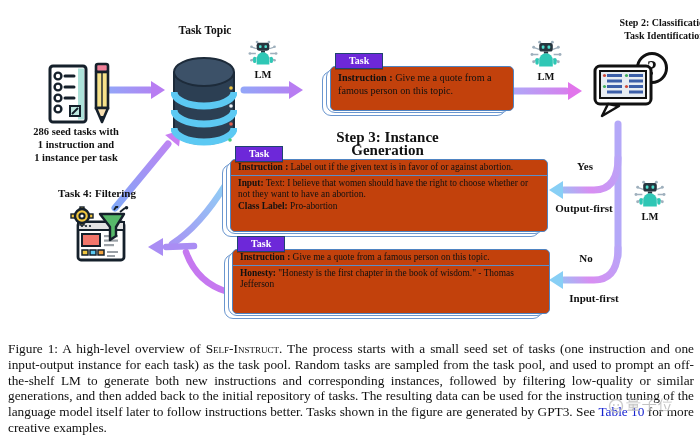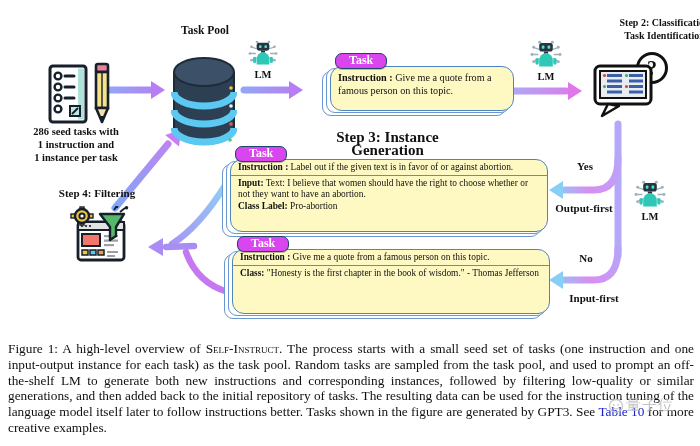--- a/index.html
+++ b/index.html
@@ -6,27 +6,27 @@
   #fig{position:relative;width:700px;height:446px;background:#fff;overflow:hidden;
        font-family:"Liberation Serif", serif;color:#111;}
   .abs{position:absolute;}
   .lbl{position:absolute;font-weight:bold;text-align:center;font-size:11px;line-height:13px;white-space:pre-line;}
   .seedlbl{font-size:10.5px;line-height:13px;}
   
   .card{position:absolute;}
   .stack{position:absolute;top:13px;left:0;right:0;bottom:0;border:1.5px solid #6a96cf;border-radius:9px;background:#fff;}
   .s1{transform:translate(-4px,2px);}
   .s2{transform:translate(-8px,5px);}
-  .card-body{position:absolute;top:13px;left:0;right:0;bottom:0;border:1.5px solid #4f84c2;border-radius:12px;background:#fef9c3;display:flex;flex-direction:column;overflow:hidden;}
+  .card-body{position:absolute;top:13px;left:0;right:0;bottom:0;border:1.5px solid #4f84c2;border-radius:5px;background:#c2410c;display:flex;flex-direction:column;overflow:hidden;}
   .sec{padding:2px 7px 1px 7px;font-size:9.4px;line-height:11.6px;}
   .sec + .sec{border-top:1.2px solid #5b8fc9;}
   .card1 .sec{font-size:10.2px;line-height:13px;padding-top:4px;}
-  .tab{position:absolute;top:0;left:5px;z-index:3;background:#d946ef;border:1px solid #1f4470;
-       border-radius:7px;padding:0 13px;height:14px;line-height:13px;color:#fff;
-       font-weight:bold;font-size:12px;box-shadow:0 1px 0 rgba(0,0,0,.25);}
+  .tab{position:absolute;top:0;left:5px;z-index:3;background:#6d28d9;border:1px solid #1f4470;
+       border-radius:0;padding:0 13px;height:14px;line-height:13px;color:#fff;
+       font-weight:bold;font-size:10px;box-shadow:0 1px 0 rgba(0,0,0,.25);}
   .robot{position:absolute;}
   .caption{position:absolute;left:8px;top:328px;width:686px;font-size:13.3px;line-height:15.7px;
            text-align:justify;color:#101010;}
   .sc{font-variant:small-caps;}
   .tlink{color:#1622cf;}
   .watermark{position:absolute;left:608px;top:396px;display:flex;align-items:center;gap:2px;
              color:#bdbdbd;opacity:.9;font-size:15px;letter-spacing:1px;font-family:"DejaVu Sans",sans-serif;}
 </style>
 </head>
 <body>
@@ -137,21 +137,21 @@
     <rect x="52" y="2" width="12" height="8" rx="2" fill="#ef7f98" stroke="#15202b" stroke-width="2.6"></rect>
     <rect x="52" y="10" width="12" height="36" fill="#f6e289" stroke="#15202b" stroke-width="2.6"></rect>
     <path d="M58,10 L58,46" stroke="#15202b" stroke-width="1.4"></path>
     <polygon points="52,46 64,46 58,60" fill="#f7dfb0" stroke="#15202b" stroke-width="2.6" stroke-linejoin="round"></polygon>
     <polygon points="55.5,54 60.5,54 58,60" fill="#15202b"></polygon>
   </svg>
   <div class="lbl seedlbl" style="left:15px;top:125px;width:122px;">286 seed tasks with
 1 instruction and
 1 instance per task</div>
 
-  <div class="lbl" style="left:165px;top:24px;width:80px;font-size:11.5px;">Task Pool</div>
+  <div class="lbl" style="left:165px;top:24px;width:80px;font-size:11.5px;">Task Topic</div>
   <svg class="abs" style="left:171px;top:56px" width="66" height="93" viewBox="0 0 66 93">
     <path d="M3,16 v58 a30,14 0 0 0 60,0 V16" fill="#2c3f53" stroke="#1d2b3a" stroke-width="2"></path>
     <path d="M3,36 a30,14 0 0 0 60,0" stroke="#5cc9f3" stroke-width="7" fill="none"></path>
     <path d="M3,54 a30,14 0 0 0 60,0" stroke="#5cc9f3" stroke-width="7" fill="none"></path>
     <path d="M3,72 a30,14 0 0 0 60,0" stroke="#5cc9f3" stroke-width="7" fill="none"></path>
     <ellipse cx="33" cy="16" rx="30" ry="14" fill="#3c5168" stroke="#1d2b3a" stroke-width="2"></ellipse>
     <circle cx="60" cy="32" r="1.8" fill="#f0c63f"></circle>
     <circle cx="60" cy="50" r="1.8" fill="#eef2f5"></circle>
     <circle cx="60" cy="68" r="1.8" fill="#e25d4d"></circle>
     <circle cx="59" cy="84" r="1.8" fill="#49c97e"></circle>
@@ -217,36 +217,36 @@
     </div>
   </div>
 
   <div class="card" style="left:232px;top:236px;width:318px;height:78px;">
     <div class="stack s2"></div>
     <div class="stack s1"></div>
     <div class="tab">Task</div>
     <div class="card-body">
       <div class="sec"><b>Instruction :</b><span> Give me a quote from a famous person on this topic.</span></div>
       <div class="sec">
-        <div><b>Class:</b><span> "Honesty is the first chapter in the book of wisdom." - Thomas Jefferson</span></div>
+        <div><b>Honesty:</b><span> "Honesty is the first chapter in the book of wisdom." - Thomas Jefferson</span></div>
       </div>
     </div>
   </div>
 
   <div class="lbl" style="left:565px;top:160px;width:40px;">Yes</div>
   <div class="lbl" style="left:545px;top:202px;width:78px;">Output-first</div>
   <div class="lbl" style="left:570px;top:252px;width:32px;">No</div>
   <div class="lbl" style="left:558px;top:292px;width:72px;">Input-first</div>
 
   <svg class="robot" style="left:633px;top:180px" width="34" height="29" viewBox="0 0 40 34">
       <use href="#robot"></use>
     </svg>
   <div class="lbl" style="left:633px;top:210px;width:34px;font-size:10.5px;">LM</div>
 
-  <div class="lbl" style="left:52px;top:187px;width:90px;">Step 4: Filtering</div>
+  <div class="lbl" style="left:52px;top:187px;width:90px;">Task 4: Filtering</div>
   <svg class="abs" style="left:70px;top:206px" width="62" height="60" viewBox="0 0 62 60">
     <rect x="8" y="16" width="46" height="38" rx="3" fill="#fff" stroke="#15202b" stroke-width="2.8"></rect>
     <rect x="8" y="16" width="46" height="8" fill="#e3e3e3" stroke="#15202b" stroke-width="2"></rect>
     <circle cx="12" cy="20" r="1.1" fill="#15202b"></circle>
       <circle cx="16" cy="20" r="1.1" fill="#15202b"></circle>
       <circle cx="20" cy="20" r="1.1" fill="#15202b"></circle>
     <rect x="12" y="28" width="18" height="12" fill="#f2766b" stroke="#15202b" stroke-width="2"></rect>
     <rect x="34" y="29" width="14" height="2.2" fill="#9aa0a6"></rect>
       <rect x="34" y="33.5" width="14" height="2.2" fill="#9aa0a6"></rect>
       <rect x="34" y="38" width="10" height="2.2" fill="#9aa0a6"></rect>

